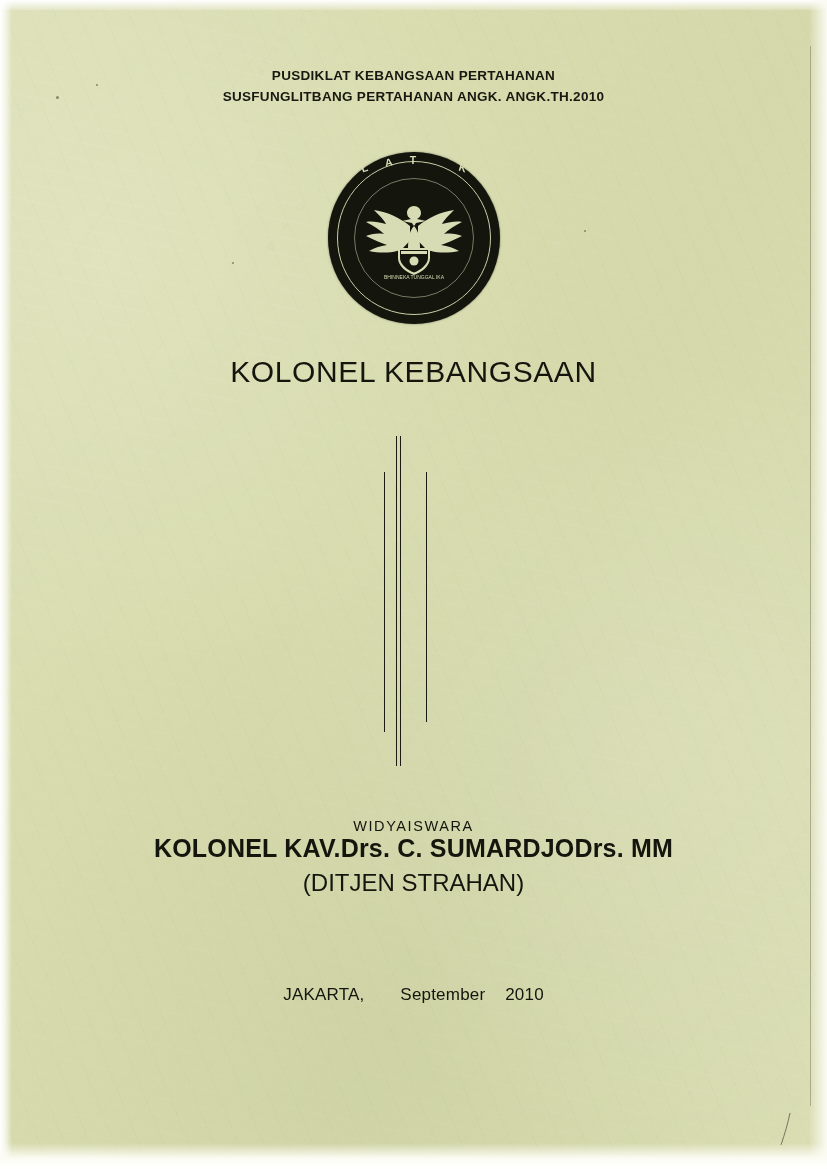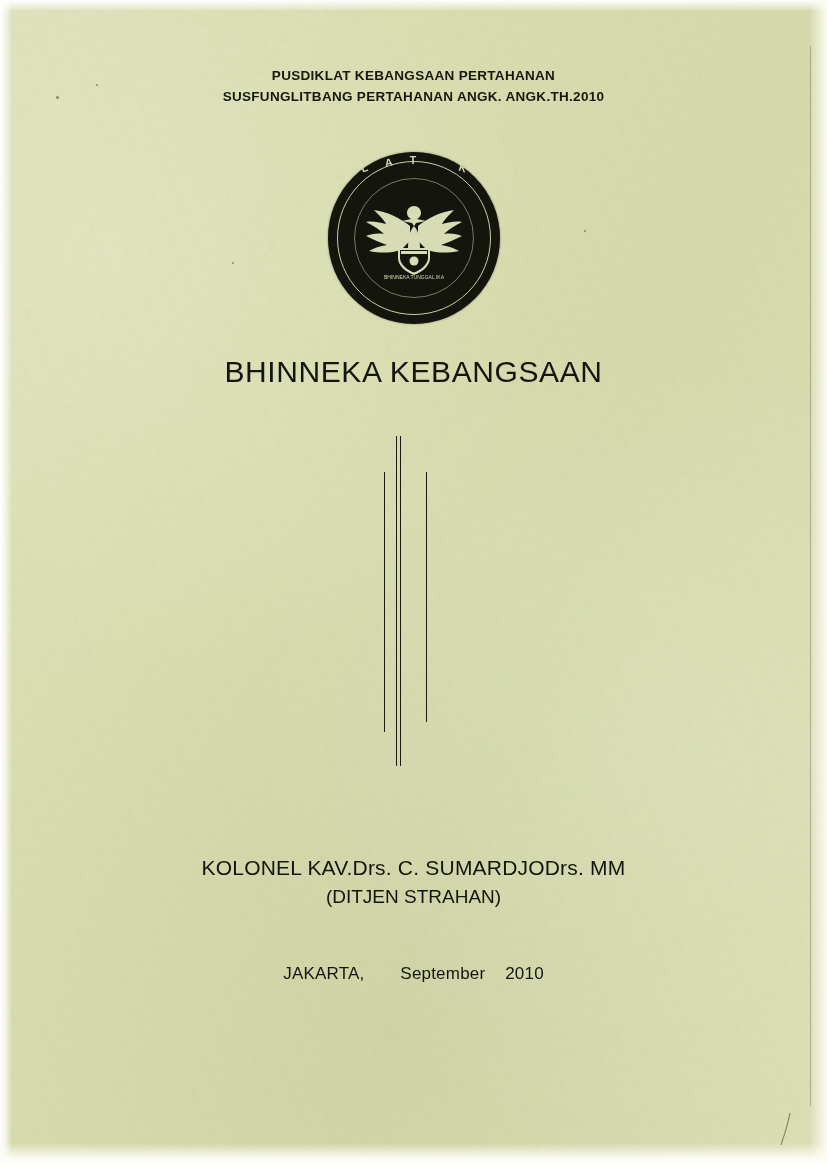--- a/index.html
+++ b/index.html
@@ -170,30 +170,30 @@
     left: 0; right: 0;
     top: 818px;
     text-align: center;
     color: #14150d;
   }
   .role {
     font-size: 14.5px;
     letter-spacing: 1.6px;
   }
   .name {
-    margin-top: 38px;
-    font-size: 21px;
+    font-size: 25px;
     letter-spacing: .2px;
+    font-weight: bold;
   }
   .unit {
     margin-top: 6px;
-    font-size: 19px;
+    font-size: 24px;
   }
   .place-date {
-    margin-top: 56px;
+    margin-top: 88px;
     font-size: 17px;
     letter-spacing: .2px;
   }
   .place-date .gap { display: inline-block; width: 26px; }
   .place-date .gap-sm { display: inline-block; width: 10px; }
 
   .corner-mark {
     position: absolute;
     right: 34px;
     bottom: 22px;
@@ -271,30 +271,31 @@
 
         <path d="M38 52 H70 V62 C70 70 62 76 54 79 C46 76 38 70 38 62 Z" fill="#d7dcb4"></path>
         <path d="M40 54 H68 V62 C68 68 61 74 54 76.5 C47 74 40 68 40 62 Z" fill="#14150d"></path>
         <path d="M41 55 H67 V58 H41 Z" fill="#d7dcb4"></path>
         <circle cx="54" cy="65" r="4.5" fill="#d7dcb4"></circle>
       </g>
       <text x="54" y="83" font-size="5" text-anchor="middle" fill="#d7dcb4" font-family="'Liberation Sans', sans-serif">BHINNEKA TUNGGAL IKA</text>
     </svg>
   </div>
 
-  <div class="doc-title">BHINNEKA KEBANGSAAN</div>
+  <div class="doc-title">KOLONEL KEBANGSAAN</div>
 
   <div class="rule-group">
     <div class="rule r1"></div>
     <div class="rule r2"></div>
     <div class="rule r3"></div>
     <div class="rule r4"></div>
   </div>
 
   <div class="credits">
+    <div class="role">WIDYAISWARA</div>
     <div class="name">KOLONEL KAV.Drs. C. SUMARDJODrs. MM</div>
     <div class="unit">(DITJEN STRAHAN)</div>
     <div class="place-date">
       <span>JAKARTA,</span>
       <span class="gap"></span>
       <span>September</span>
       <span class="gap-sm"></span>
       <span>2010</span>
     </div>
   </div>

